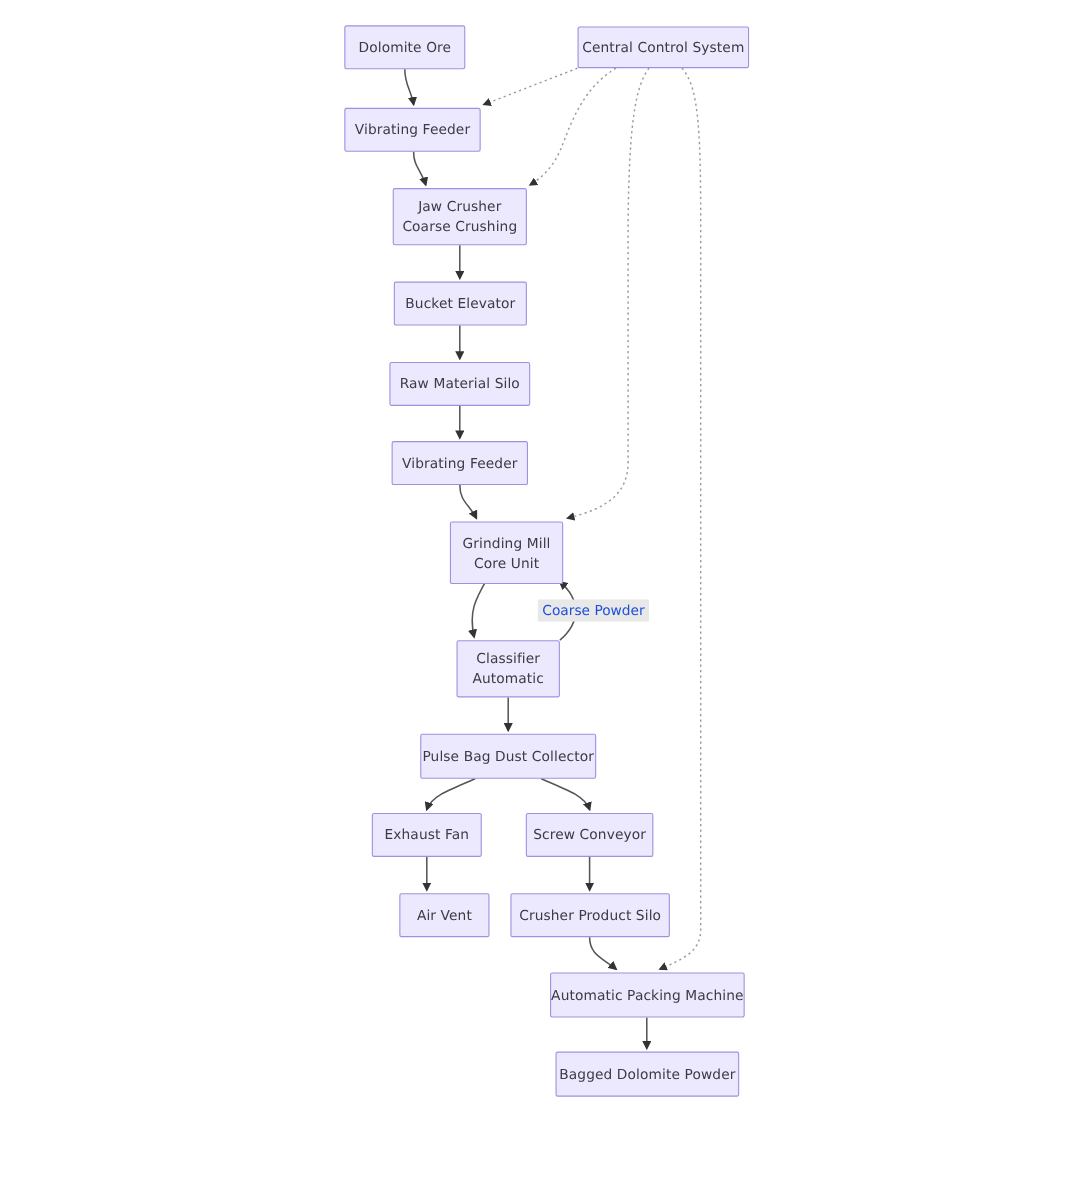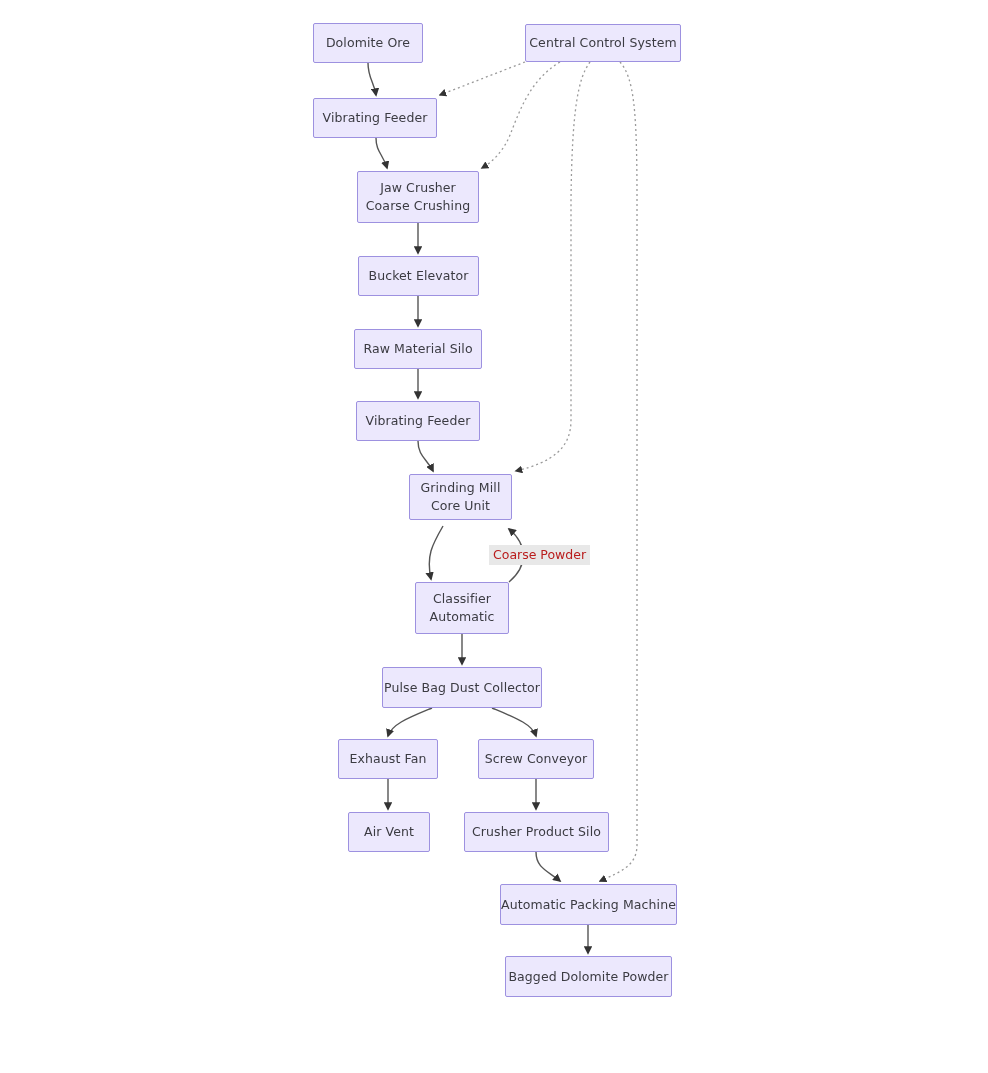--- a/index.html
+++ b/index.html
@@ -40,21 +40,21 @@
     line-height: 18px;
     text-align: center;
     letter-spacing: 0.1px;
   }
   .node .line2 {
     display: block;
   }
   .edge-label {
     position: absolute;
     background: #E8E8E8;
-    color: #b91c1c;
+    color: #1d4ed8;
     font-size: 12.5px;
     line-height: 16px;
     padding: 2px 4px;
     white-space: nowrap;
     box-sizing: border-box;
   }
 </style>
 </head>
 <body>
 
@@ -118,21 +118,21 @@
   </div>
 
   <div class="node" style="left:354px; top:329px; width:128px; height:40px;">
     <span>Raw Material Silo</span>
   </div>
 
   <div class="node" style="left:356px; top:401px; width:124px; height:40px;">
     <span>Vibrating Feeder</span>
   </div>
 
-  <div class="node" style="left:409px; top:474px; width:103px; height:46px;">
+  <div class="node" style="left:409px; top:474px; width:103px; height:57px;">
     <span>Grinding Mill</span>
     <span class="line2">Core Unit</span>
   </div>
 
   <div class="node" style="left:415px; top:582px; width:94px; height:52px;">
     <span>Classifier</span>
     <span class="line2">Automatic</span>
   </div>
 
   <div class="node" style="left:382px; top:667px; width:160px; height:41px;">
@@ -140,21 +140,21 @@
   </div>
 
   <div class="node" style="left:338px; top:739px; width:100px; height:40px;align-items:center;">
     <span>Exhaust Fan</span>
   </div>
 
   <div class="node" style="left:478px; top:739px; width:116px; height:40px;">
     <span>Screw Conveyor</span>
   </div>
 
-  <div class="node" style="left:348px; top:812px; width:82px; height:40px;">
+  <div class="node" style="left:363px; top:812px; width:82px; height:40px;">
     <span>Air Vent</span>
   </div>
 
   <div class="node" style="left:464px; top:812px; width:145px; height:40px;">
     <span>Crusher Product Silo</span>
   </div>
 
   <div class="node" style="left:505px; top:956px; width:167px; height:41px;">
     <span>Bagged Dolomite Powder</span>
   </div>

